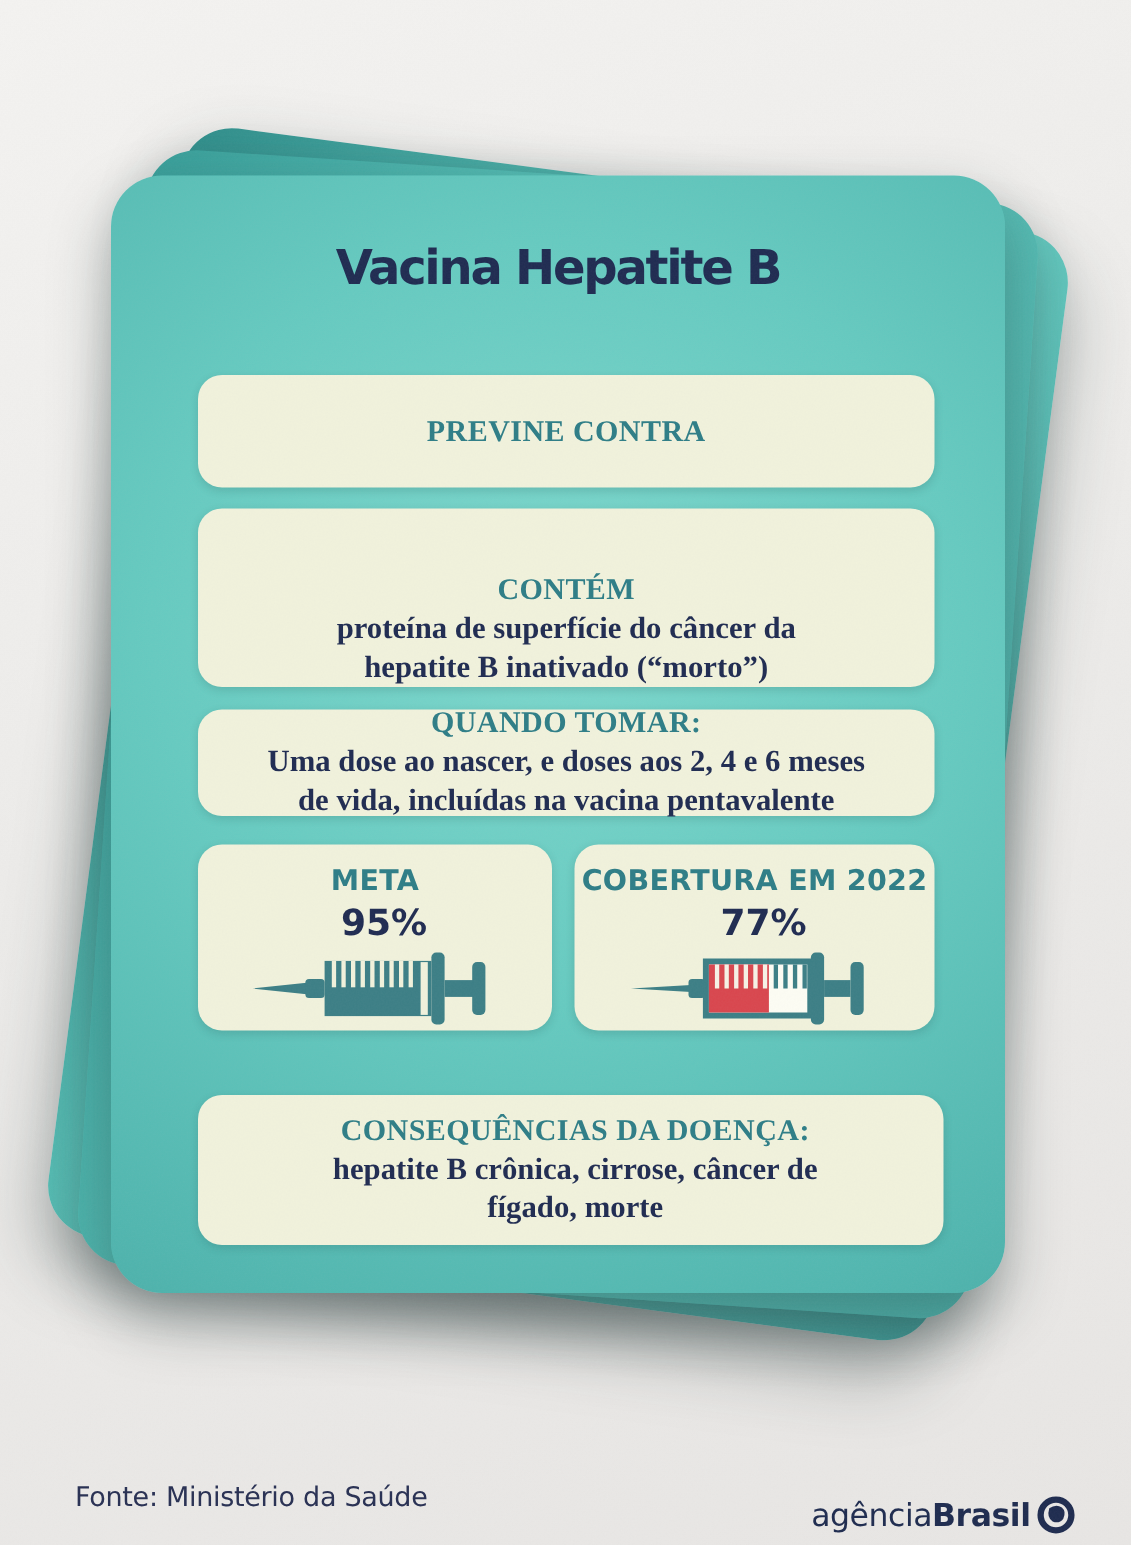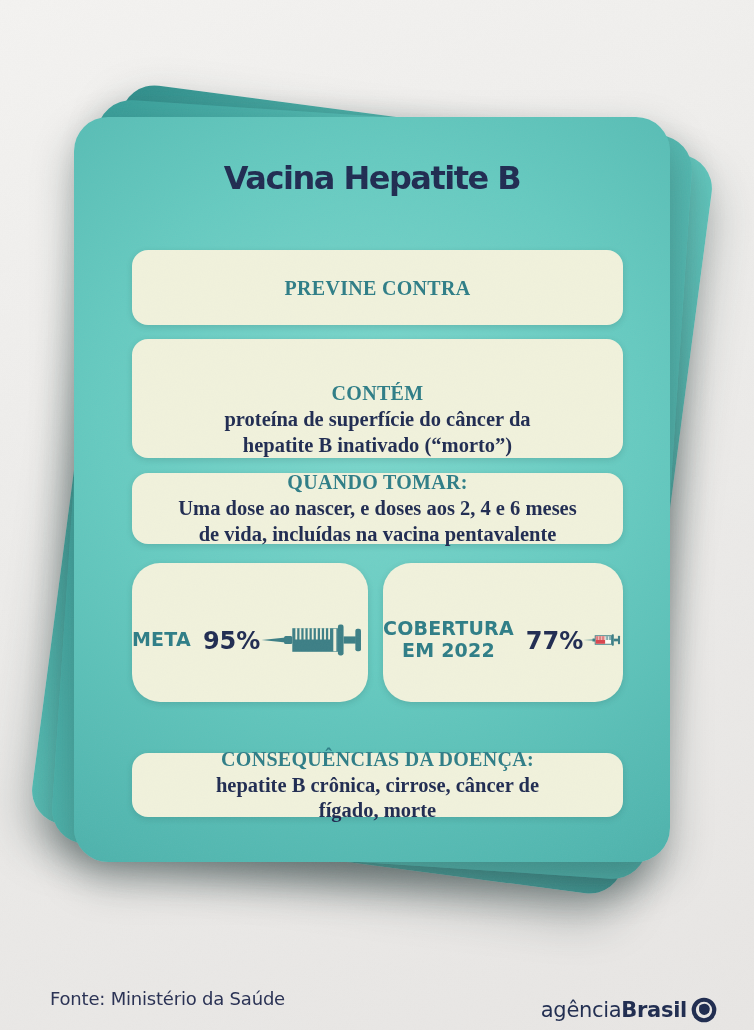--- a/index.html
+++ b/index.html
@@ -33,24 +33,24 @@
   .infobox{
     position:absolute;left:58px;width:491px;background:#f1f2dc;border-radius:16px;
     display:flex;flex-direction:column;justify-content:center;align-items:center;
     text-align:center;box-shadow:0 2px 6px rgba(30,70,70,.18);font-family:Liberation Serif, serif;
   }
   .box-heading{font-size:20px;font-weight:bold;color:#2d7d86;letter-spacing:.3px;line-height:1.2;}
   .box-body{font-size:20.5px;font-weight:bold;color:#1e2a50;line-height:1.24;white-space:pre-line;margin-top:2px;}
   .box-1{top:133px;height:75px;}
   .box-2{top:222px;height:119px;justify-content:flex-end;}
   .box-3{top:356px;height:71px;}
-  .box-consequences{top:636px;height:64px;}
+  .box-consequences{top:613px;height:100px;padding-left:6px;}
   .statbox{
-    position:absolute;top:446px;height:139px;background:#f1f2dc;border-radius:28px;
-    display:flex;flex-direction:row;align-items:center;padding-top:13px;box-sizing:border-box;
+    position:absolute;top:446px;height:124px;background:#f1f2dc;border-radius:16px;
+    display:flex;flex-direction:column;align-items:center;padding-top:13px;box-sizing:border-box;
     text-align:center;box-shadow:0 2px 6px rgba(30,70,70,.18);
   }
   .statbox-left{left:58px;width:236px;}
   .statbox-right{left:309px;width:240px;}
   .stat-heading{font-size:19px;font-weight:bold;color:#2d7d86;letter-spacing:.2px;}
   .stat-value{font-size:24px;font-weight:bold;color:#1e2a50;margin-top:3px;margin-left:12px;}
   .stat-icon{margin-top:2px;}
   .footer{
     position:absolute;left:0;bottom:0;width:100%;height:70px;
   }

